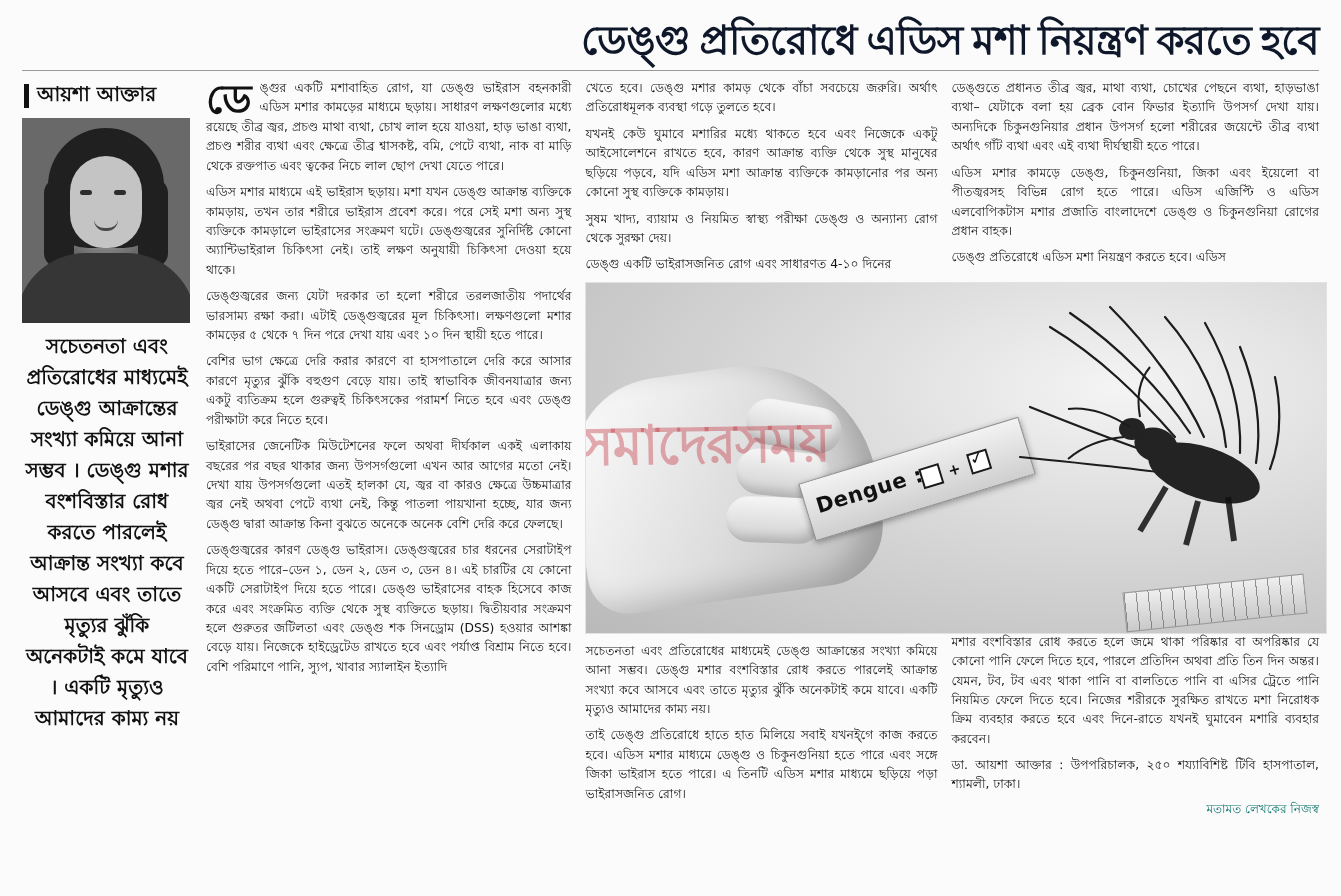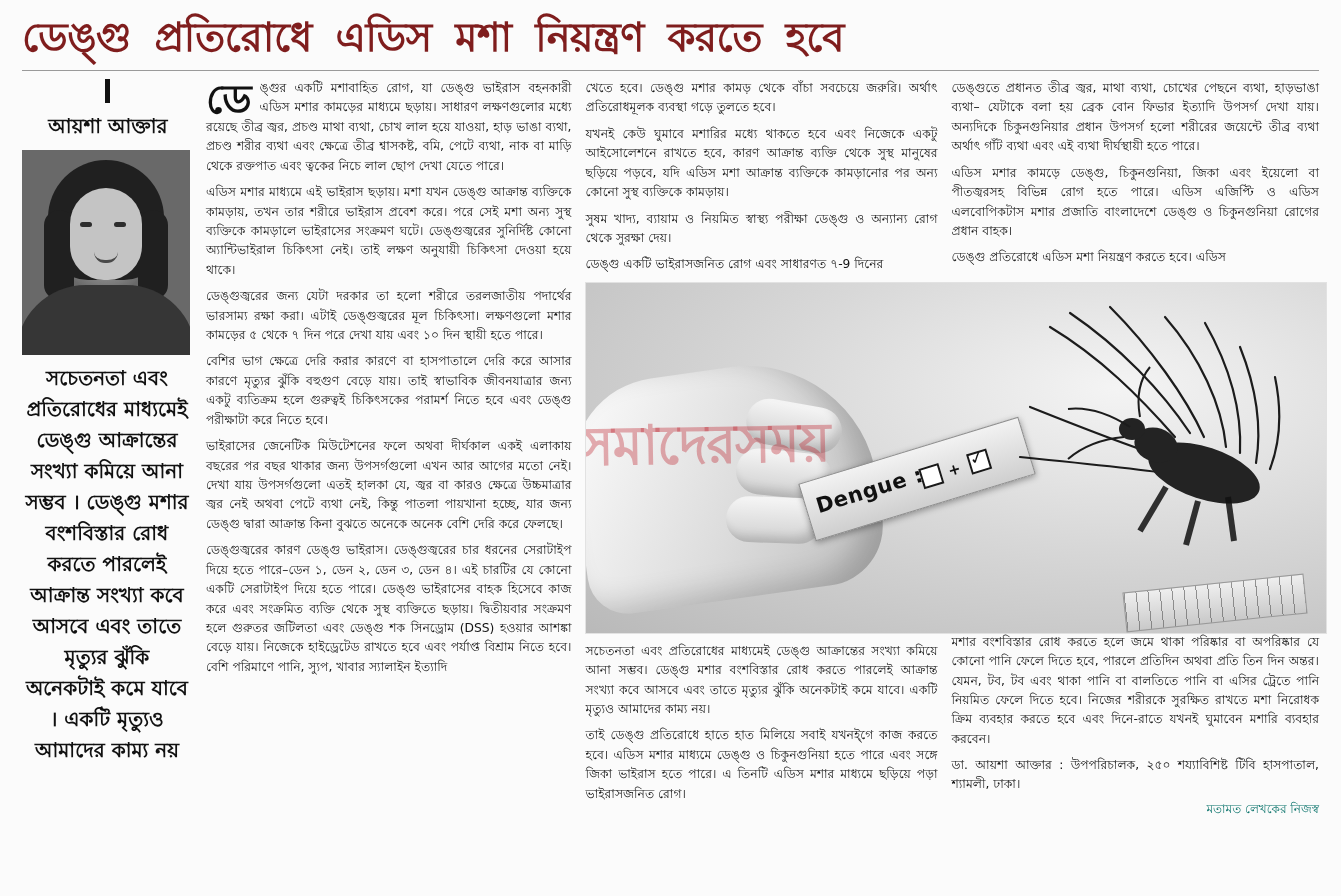--- a/index.html
+++ b/index.html
@@ -9,46 +9,45 @@
     color:#111;
     position:relative;
   }
   .page{
     position:absolute;inset:0;
     padding:14px 22px 10px 22px;
     box-sizing:border-box;
     background:#fbfbfb;
   }
   .headline{
-    font-family:Liberation Mono, monospace;
+    font-family:Liberation Serif, serif;
     font-weight:bold;
     font-size:40px;
     letter-spacing:-0.5px;
-    text-align:left;
+    text-align:right;
     line-height:1.15;
     margin:4px 0 4px 0;
-    color:#7f1d1d;
+    color:#0f172a;
   }
   .rule{
     border:0;border-top:1px solid #9a9a9a;margin:6px 0 8px 0;
   }
   .columns{
     display:flex;
     gap:14px;
     height:792px;
   }
   .col{position:relative;}
   .col-left{width:172px;}
   .col-main{width:370px;}
   .col-mid{width:352px;}
   .col-right{width:372px;}
   .byline-wrap{
     display:flex;align-items:center;gap:8px;margin-bottom:6px;
     padding-left:2px;
-    flex-direction:column;
   }
   .byline-bar{
     width:5px;height:24px;background:#111;display:inline-block;
   }
   .byline{
     font-family:"DejaVu Sans", sans-serif;
     font-weight:bold;font-size:20px;color:#111;
   }
   .author-photo{
     width:168px;height:205px;
@@ -246,21 +245,21 @@
       <p>বেশির ভাগ ক্ষেত্রে দেরি করার কারণে বা হাসপাতালে দেরি করে আসার কারণে মৃত্যুর ঝুঁকি বহুগুণ বেড়ে যায়। তাই স্বাভাবিক জীবনযাত্রার জন্য একটু ব্যতিক্রম হলে গুরুত্বই চিকিৎসকের পরামর্শ নিতে হবে এবং ডেঙ্গু পরীক্ষাটা করে নিতে হবে।</p>
       <p>ভাইরাসের জেনেটিক মিউটেশনের ফলে অথবা দীর্ঘকাল একই এলাকায় বছরের পর বছর থাকার জন্য উপসর্গগুলো এখন আর আগের মতো নেই। দেখা যায় উপসর্গগুলো এতই হালকা যে, জ্বর বা কারও ক্ষেত্রে উচ্চমাত্রার জ্বর নেই অথবা পেটে ব্যথা নেই, কিন্তু পাতলা পায়খানা হচ্ছে, যার জন্য ডেঙ্গু দ্বারা আক্রান্ত কিনা বুঝতে অনেকে অনেক বেশি দেরি করে ফেলছে।</p>
       <p>ডেঙ্গুজ্বরের কারণ ডেঙ্গু ভাইরাস। ডেঙ্গুজ্বরের চার ধরনের সেরাটাইপ দিয়ে হতে পারে–ডেন ১, ডেন ২, ডেন ৩, ডেন ৪। এই চারটির যে কোনো একটি সেরাটাইপ দিয়ে হতে পারে। ডেঙ্গু ভাইরাসের বাহক হিসেবে কাজ করে এবং সংক্রমিত ব্যক্তি থেকে সুস্থ ব্যক্তিতে ছড়ায়। দ্বিতীয়বার সংক্রমণ হলে গুরুতর জটিলতা এবং ডেঙ্গু শক সিনড্রোম (DSS) হওয়ার আশঙ্কা বেড়ে যায়। নিজেকে হাইড্রেটেড রাখতে হবে এবং পর্যাপ্ত বিশ্রাম নিতে হবে। বেশি পরিমাণে পানি, স্যুপ, খাবার স্যালাইন ইত্যাদি</p>
     </div>
 
     <div class="col col-mid">
       <div class="body-text">
         <p>খেতে হবে। ডেঙ্গু মশার কামড় থেকে বাঁচা সবচেয়ে জরুরি। অর্থাৎ প্রতিরোধমূলক ব্যবস্থা গড়ে তুলতে হবে।</p>
         <p>যখনই কেউ ঘুমাবে মশারির মধ্যে থাকতে হবে এবং নিজেকে একটু আইসোলেশনে রাখতে হবে, কারণ আক্রান্ত ব্যক্তি থেকে সুস্থ মানুষের ছড়িয়ে পড়বে, যদি এডিস মশা আক্রান্ত ব্যক্তিকে কামড়ানোর পর অন্য কোনো সুস্থ ব্যক্তিকে কামড়ায়।</p>
         <p>সুষম খাদ্য, ব্যায়াম ও নিয়মিত স্বাস্থ্য পরীক্ষা ডেঙ্গু ও অন্যান্য রোগ থেকে সুরক্ষা দেয়।</p>
-        <p>ডেঙ্গু একটি ভাইরাসজনিত রোগ এবং সাধারণত ৭-9 দিনের</p>
+        <p>ডেঙ্গু একটি ভাইরাসজনিত রোগ এবং সাধারণত 4-১০ দিনের</p>
       </div>
 
       <div class="photo" style="width:740px;">
         <div class="bg"></div>
 
         <div class="hand"></div>
         <div class="finger f1"></div>
         <div class="finger f2"></div>
         <div class="finger f3"></div>
 

